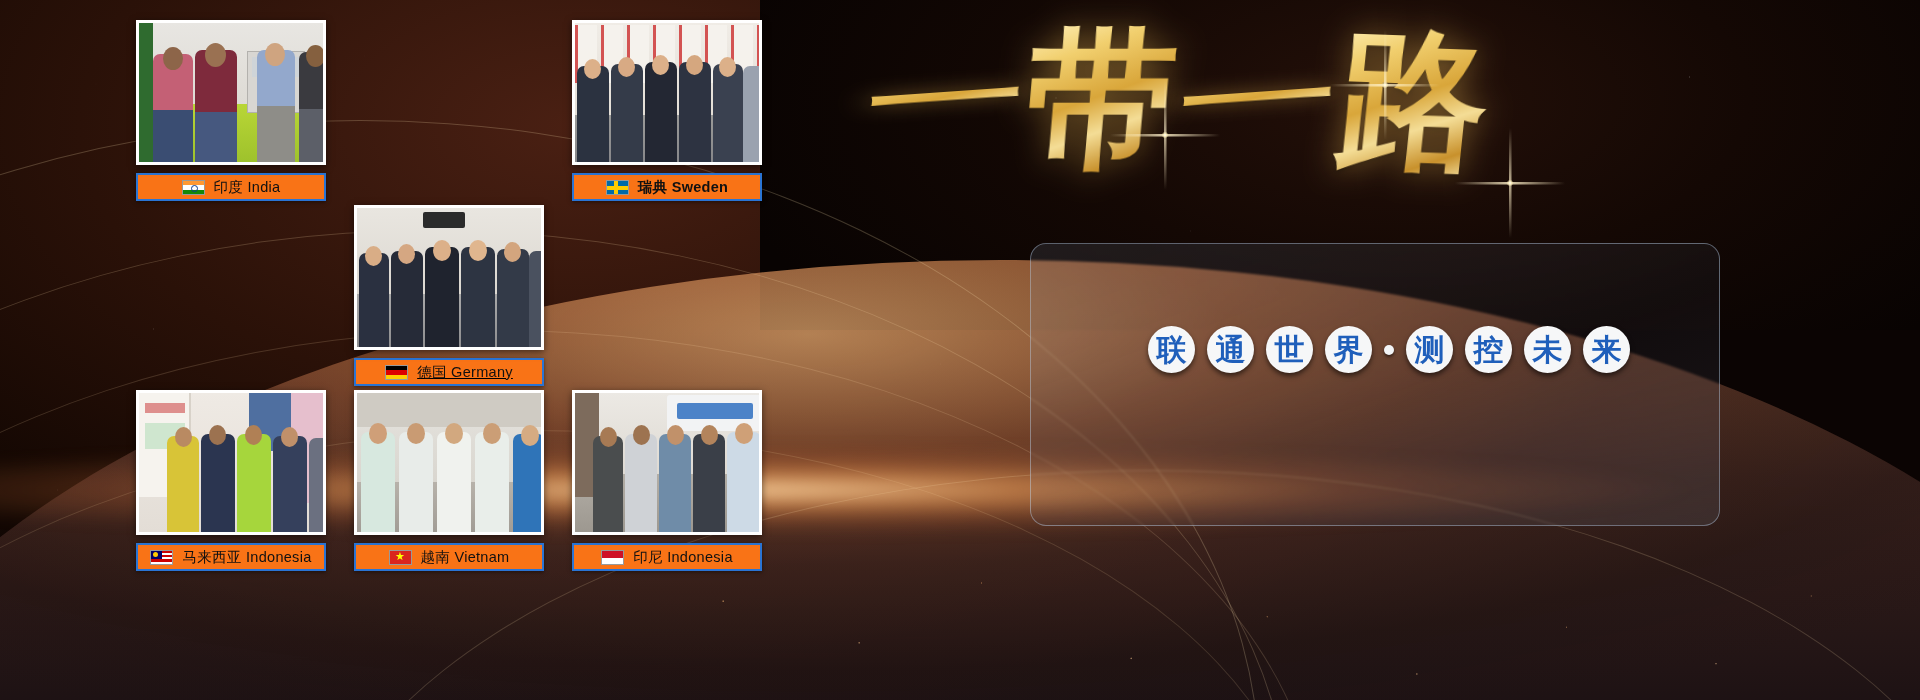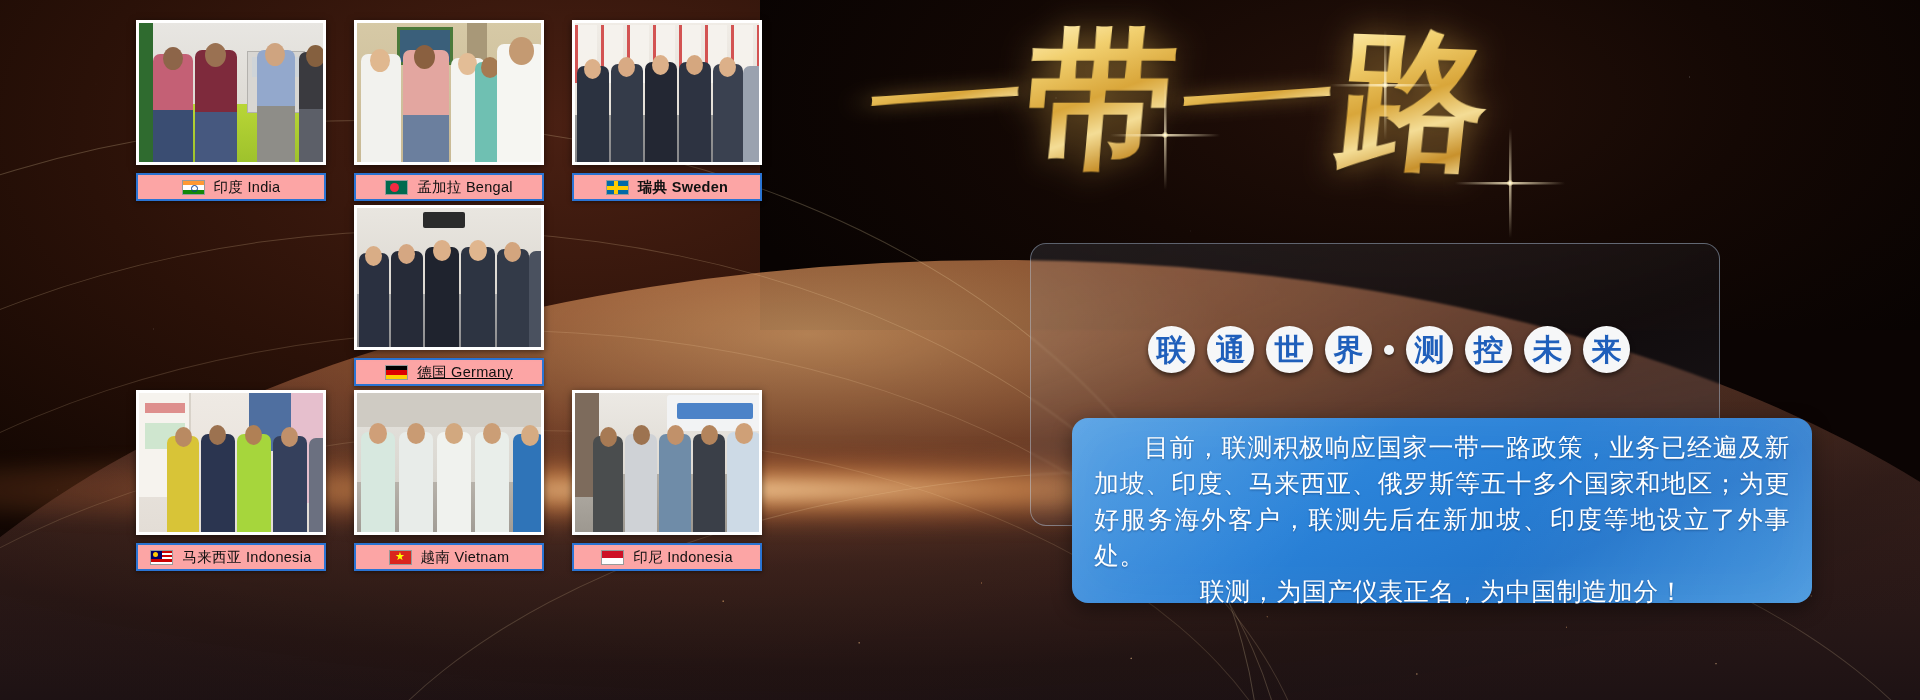--- a/index.html
+++ b/index.html
@@ -82,21 +82,21 @@
   #photo-grid { position:absolute; left:136px; top:20px; width:626px; height:560px; }
   .cell { position:absolute; width:190px; }
   .photo {
     width:190px; height:145px; position:relative; overflow:hidden;
     border:3px solid #ffffff; box-shadow:0 2px 7px rgba(0,0,0,.55);
     background:#2b2b2b;
   }
   .ph-inner { position:absolute; inset:0; }
   .label {
     margin-top:8px; height:28px; width:190px;
-    background:#fca5a5; border:2px solid #2a74d4;
+    background:#f97316; border:2px solid #2a74d4;
     display:flex; align-items:center; justify-content:center; gap:9px;
     box-shadow:0 1px 4px rgba(0,0,0,.5);
   }
   .label .flag { width:23px; height:15px; flex:0 0 auto; border:1px solid #999; position:relative; overflow:hidden; }
   .label .txt { font-size:14.5px; color:#111; white-space:nowrap; letter-spacing:.3px; }
 
   
   .fl-india{background:linear-gradient(180deg,#ff9933 0 33.3%,#ffffff 33.3% 66.6%,#138808 66.6% 100%);}
   .fl-india::after{content:"";position:absolute;left:50%;top:50%;width:5px;height:5px;margin:-2.5px 0 0 -2.5px;border-radius:50%;border:1px solid #0a3d91;}
   .fl-bengal{background:#006a4e;}
@@ -216,42 +216,20 @@
           <div class="person" style="left:160px;width:34px;height:110px;background:linear-gradient(180deg,#3a3a3f 0 52%,#5c5f68 52% 100%);"></div>
           <div class="head" style="left:167px;top:22px;width:19px;height:22px;background:#85603f;"></div>
         </div>
       </div>
       <div class="label">
         <span class="flag fl-india"></span>
         <span class="txt">印度 India</span>
       </div>
     </div>
 
-    <div class="cell" style="left:218px;top:0px;">
-      <div class="photo">
-        <div class="ph-inner" style="background:linear-gradient(180deg,#d6c9a6 0%,#c8b994 100%);">
-          <div style="position:absolute;left:40px;top:4px;width:56px;height:38px;background:#3a5f7a;border:3px solid #4a7a3a;"></div>
-          <div style="position:absolute;left:110px;top:0;width:20px;height:60px;background:#a89878;"></div>
-          <div class="person" style="left:4px;width:40px;height:108px;background:#f2f2ee;"></div>
-          <div class="head" style="left:13px;top:26px;width:20px;height:23px;background:#e0b88f;"></div>
-          <div class="person" style="left:46px;width:46px;height:112px;background:linear-gradient(180deg,#e3a6a0 0 58%,#6b7f9e 58% 100%);"></div>
-          <div class="head" style="left:57px;top:22px;width:21px;height:24px;background:#8a6040;"></div>
-          <div class="person" style="left:94px;width:34px;height:104px;background:#f4f4f0;"></div>
-          <div class="head" style="left:101px;top:30px;width:19px;height:22px;background:#e3bd96;"></div>
-          <div class="person" style="left:118px;width:30px;height:100px;background:#6fc0b2;"></div>
-          <div class="head" style="left:124px;top:34px;width:18px;height:21px;background:#a57a52;"></div>
-          <div class="person" style="left:140px;width:48px;height:118px;background:#f6f6f2;"></div>
-          <div class="head" style="left:152px;top:14px;width:25px;height:28px;background:#c49a72;"></div>
-        </div>
-      </div>
-      <div class="label">
-        <span class="flag fl-bengal"></span>
-        <span class="txt">孟加拉 Bengal</span>
-      </div>
-    </div>
 
     <div class="cell" style="left:436px;top:0px;font-weight:bold;">
       <div class="photo">
         <div class="ph-inner" style="background:linear-gradient(180deg,#f0ece6 0%,#e4dfd7 66%,#9b9b99 66%,#87878a 100%);">
           <div style="position:absolute;left:0;top:2px;width:190px;height:58px;
             background:
               repeating-linear-gradient(90deg, #cf3a3a 0 3px, rgba(0,0,0,0) 3px 26px),
               repeating-linear-gradient(90deg, #f7f4ef 0 22px, rgba(0,0,0,0) 22px 26px);
             opacity:.85;"></div>
           <div class="person" style="left:2px;width:32px;height:96px;background:#2b3240;"></div>
@@ -388,18 +366,14 @@
     <span class="slog-ch">通</span>
     <span class="slog-ch">世</span>
     <span class="slog-ch">界</span>
     <span class="slog-dot"></span>
     <span class="slog-ch">测</span>
     <span class="slog-ch">控</span>
     <span class="slog-ch">未</span>
     <span class="slog-ch">来</span>
   </div>
 
-  <div id="blue-box">
-    <p class="indent">目前，联测积极响应国家一带一路政策，业务已经遍及新加坡、印度、马来西亚、俄罗斯等五十多个国家和地区；为更好服务海外客户，联测先后在新加坡、印度等地设立了外事处。</p>
-    <p class="center">联测，为国产仪表正名，为中国制造加分！</p>
-  </div>
 
 </div>
 
 </body></html>

